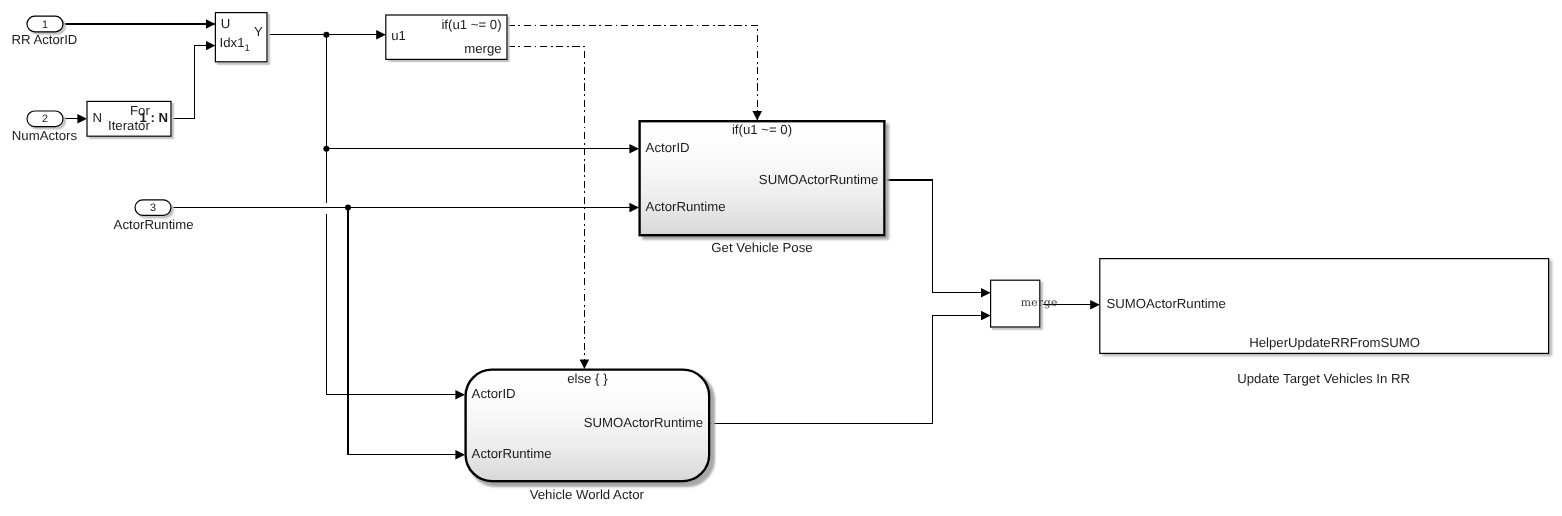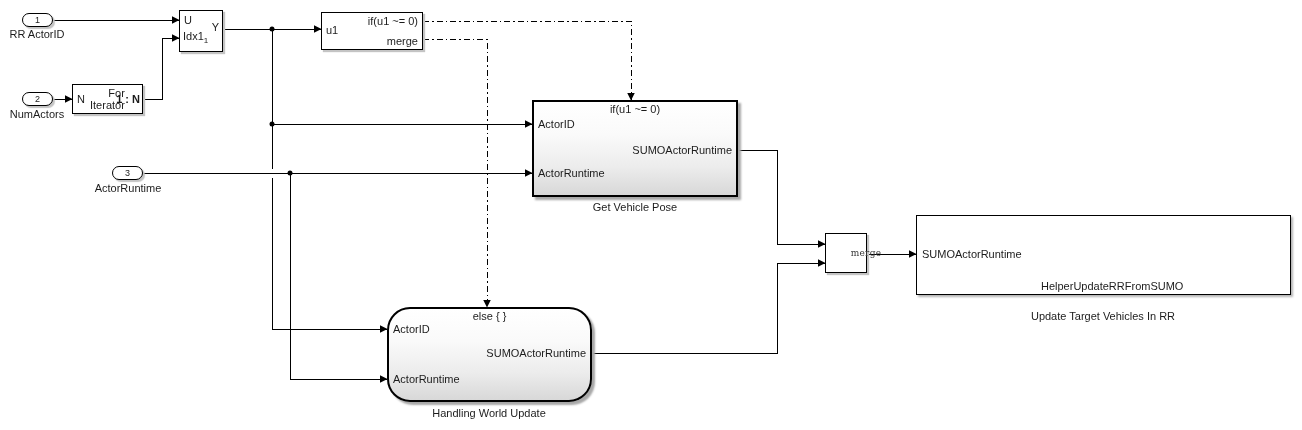--- a/index.html
+++ b/index.html
@@ -108,21 +108,21 @@
     <span class="plabel right" style="right:4px; top:42px;">SUMOActorRuntime</span>
   </div>
   <div class="caption" style="left:535px; top:201px; width:200px;">Get Vehicle Pose</div>
 
   <div class="blk subsys" style="left:387px; top:307px; width:205px; height:95px;border-radius:23px;">
     <span class="cond">else { }</span>
     <span class="plabel" style="left:4px; top:14px;">ActorID</span>
     <span class="plabel" style="left:4px; top:64px;">ActorRuntime</span>
     <span class="plabel right" style="right:4px; top:38px;">SUMOActorRuntime</span>
   </div>
-  <div class="caption" style="left:389px; top:407px; width:200px;">Handling World Update</div>
+  <div class="caption" style="left:389px; top:407px; width:200px;">Vehicle World Actor</div>
 
   <div class="blk merge-box" style="left:825px; top:233px; width:22px; height:40px;padding-left:40px;">
     <span class="merge-text">merge</span>
   </div>
 
   <div class="blk" style="left:916px; top:215px; width:375px; height:80px; box-shadow:2px 2px 2px #b5b5b5;">
     <span class="plabel" style="left:5px; top:32px;">SUMOActorRuntime</span>
     <span class="plabel" style="left:124px; top:32px;margin-top:32px;">HelperUpdateRRFromSUMO</span>
   </div>
   <div class="caption" style="left:953px; top:298px; width:300px;margin-top:12px;">Update Target Vehicles In RR</div>

